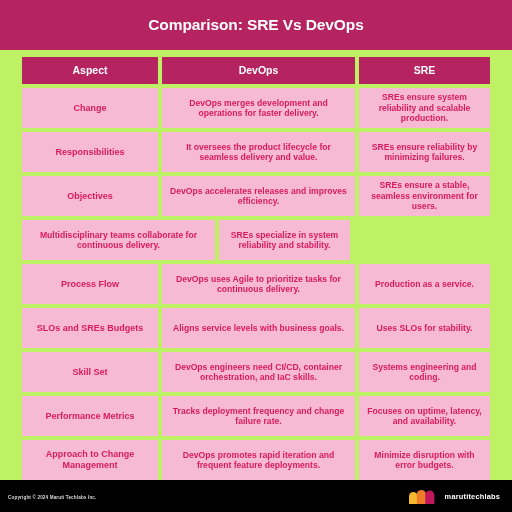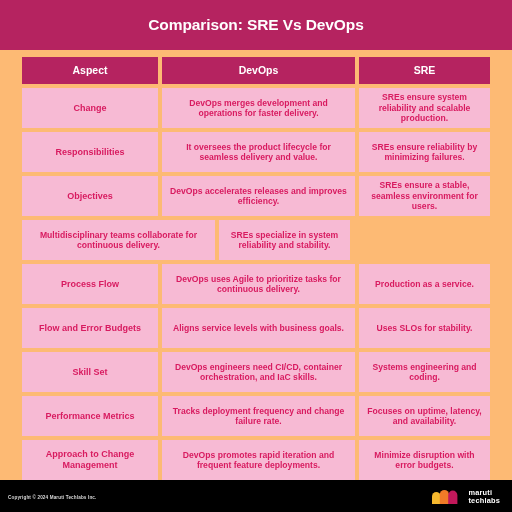--- a/index.html
+++ b/index.html
@@ -32,21 +32,21 @@
     font-size:15.5px;
     font-weight:bold;
     letter-spacing:-0.1px;
     white-space:nowrap;
   }
 
   
   .table-wrap {
     flex:none;
     padding:7px 22px 0 22px;
-    background:#fdba74;
+    background:#bef264;
   }
   .table {
     display:flex;
     flex-direction:column;
     gap:4px;
   }
   .row {
     display:flex;
     gap:4px;
     width:100%;
@@ -99,21 +99,21 @@
     white-space:nowrap;
   }
   .logo {
     display:flex;
     align-items:center;
     gap:4px;
   }
   .logo-mark { display:block; }
   .logo-text {
     display:flex;
-    flex-direction:column;
+    flex-direction:row;
     line-height:1.02;
   }
   .logo-text span {
     color:#FFFFFF;
     font-size:7.4px;
     font-weight:bold;
     letter-spacing:0.2px;
   }
 </style>
 </head>
@@ -157,21 +157,21 @@
         <div class="cell col-3">SREs specialize in system reliability and stability.</div>
       </div>
 
       <div class="row body-row">
         <div class="cell col-1">Process Flow</div>
         <div class="cell col-2">DevOps uses Agile to prioritize tasks for continuous delivery.</div>
         <div class="cell col-3">Production as a service.</div>
       </div>
 
       <div class="row body-row">
-        <div class="cell col-1">Flow and Error Budgets</div>
+        <div class="cell col-1">SLOs and SREs Budgets</div>
         <div class="cell col-2">Aligns service levels with business goals.</div>
         <div class="cell col-3">Uses SLOs for stability.</div>
       </div>
 
       <div class="row body-row">
         <div class="cell col-1">Skill Set</div>
         <div class="cell col-2">DevOps engineers need CI/CD, container orchestration, and IaC skills.</div>
         <div class="cell col-3">Systems engineering and coding.</div>
       </div>
 

